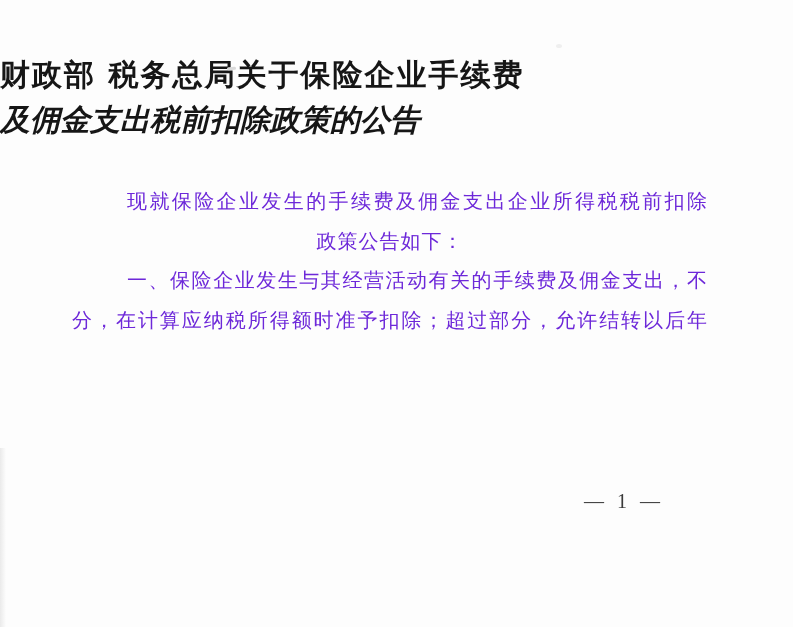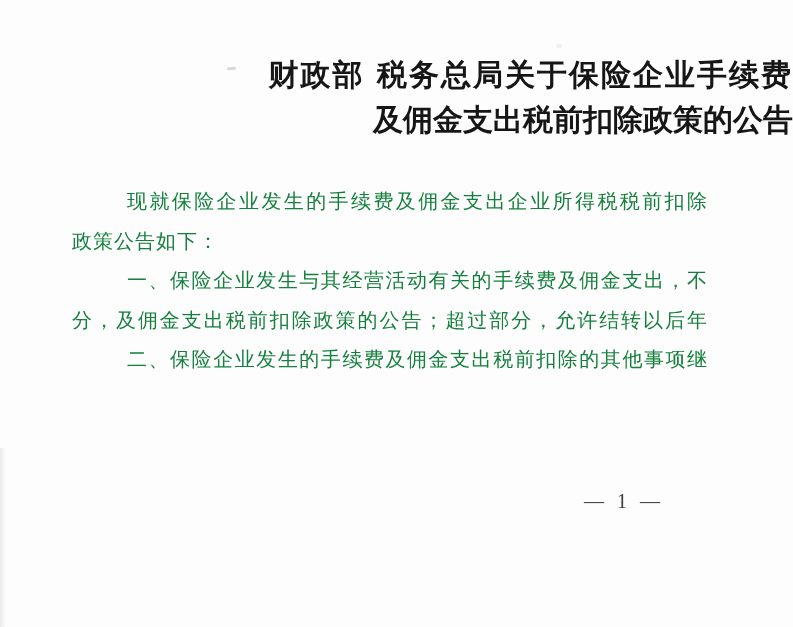--- a/index.html
+++ b/index.html
@@ -14,50 +14,52 @@
     background: #fdfdfd;
     overflow: hidden;
     font-family: "Liberation Serif", "DejaVu Serif", serif;
   }
   
   .title-block {
     position: absolute;
     top: 52px;
     left: 0;
     width: 100%;
-    text-align: right;
+    text-align: left;
     color: #161616;
     font-family: "DejaVu Sans", "Liberation Sans", sans-serif;
     font-weight: bold;
   }
   .title-line {
     display: block;
     font-size: 30px;
     line-height: 45px;
     letter-spacing: 2px;
     white-space: nowrap;
   }
   .title-line.second {
     letter-spacing: 0px;
+    font-style: italic;
   }
   
   .body-block {
     position: absolute;
     left: 72px;
     top: 182px;
     width: 636px;
-    color: #15803d;
+    color: #6d28d9;
     font-size: 20px;
   }
   .body-line {
     margin: 0;
     height: 39.5px;
     line-height: 39.5px;
     letter-spacing: 1px;
     text-justify: inter-character;
+    text-align: center;
   }
   .body-line.justify {
     text-align: justify;
     text-align-last: justify;
   }
   .body-line.indent {
     text-indent: 55px;
   }
   
   .page-number {
@@ -106,22 +108,21 @@
 
   <h1 class="title-block" style="margin:0;">
     <span class="title-line">财政部 税务总局关于保险企业手续费</span>
     <span class="title-line second">及佣金支出税前扣除政策的公告</span>
   </h1>
 
   <div class="body-block">
     <p class="body-line indent justify">现就保险企业发生的手续费及佣金支出企业所得税税前扣除</p>
     <p class="body-line">政策公告如下：</p>
     <p class="body-line indent justify">一、保险企业发生与其经营活动有关的手续费及佣金支出，不</p>
-    <p class="body-line justify">分，及佣金支出税前扣除政策的公告；超过部分，允许结转以后年</p>
-    <p class="body-line indent justify">二、保险企业发生的手续费及佣金支出税前扣除的其他事项继</p>
+    <p class="body-line justify">分，在计算应纳税所得额时准予扣除；超过部分，允许结转以后年</p>
   </div>
 
   <div class="page-number">— 1 —</div>
 
   <div class="artifact-left-edge"></div>
   <div class="artifact-title-smudge"></div>
   <div class="artifact-top-dot"></div>
 
 </div>
 

